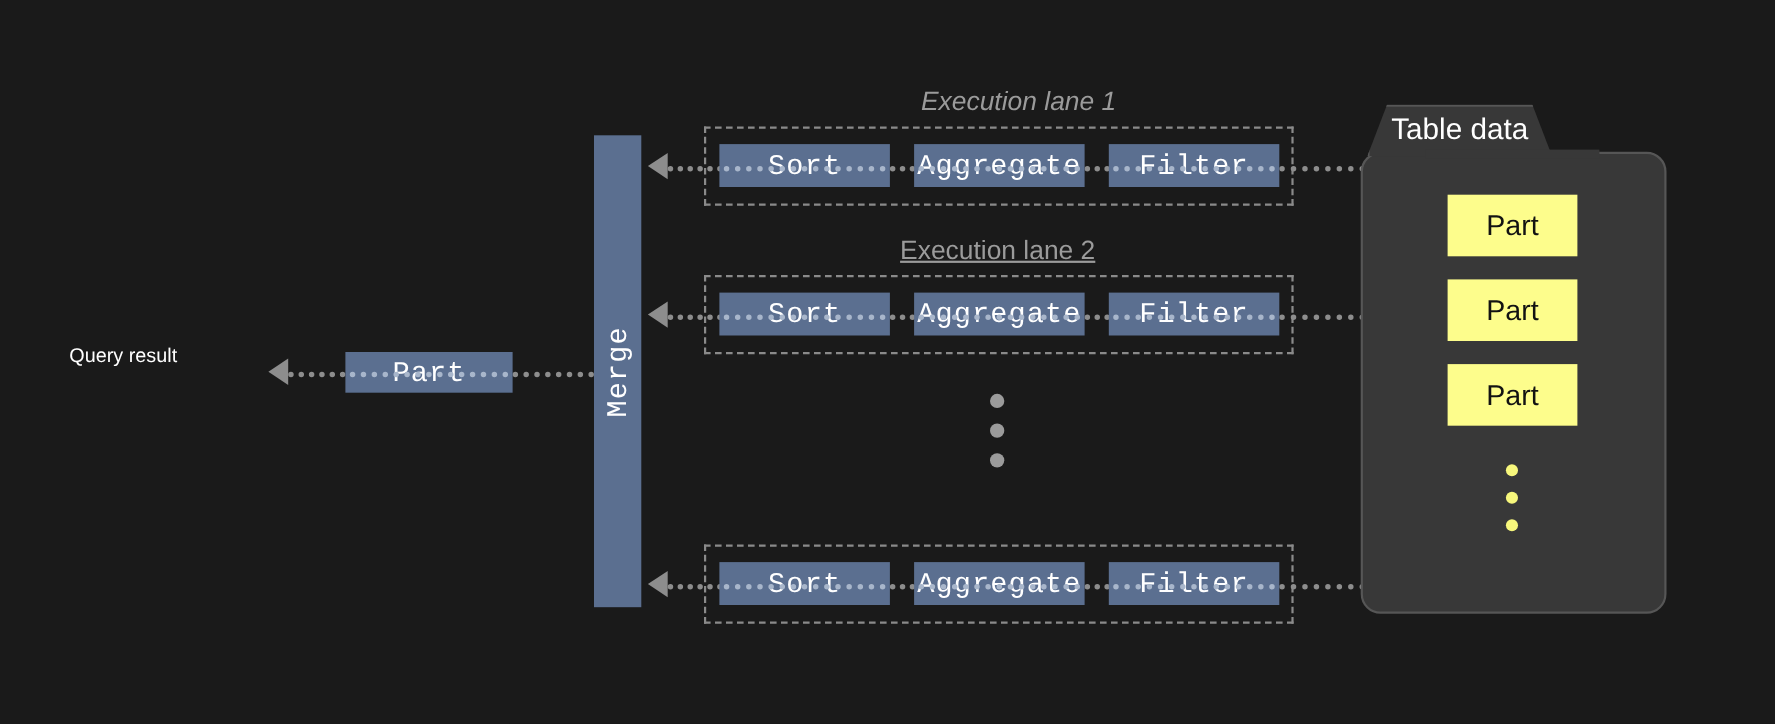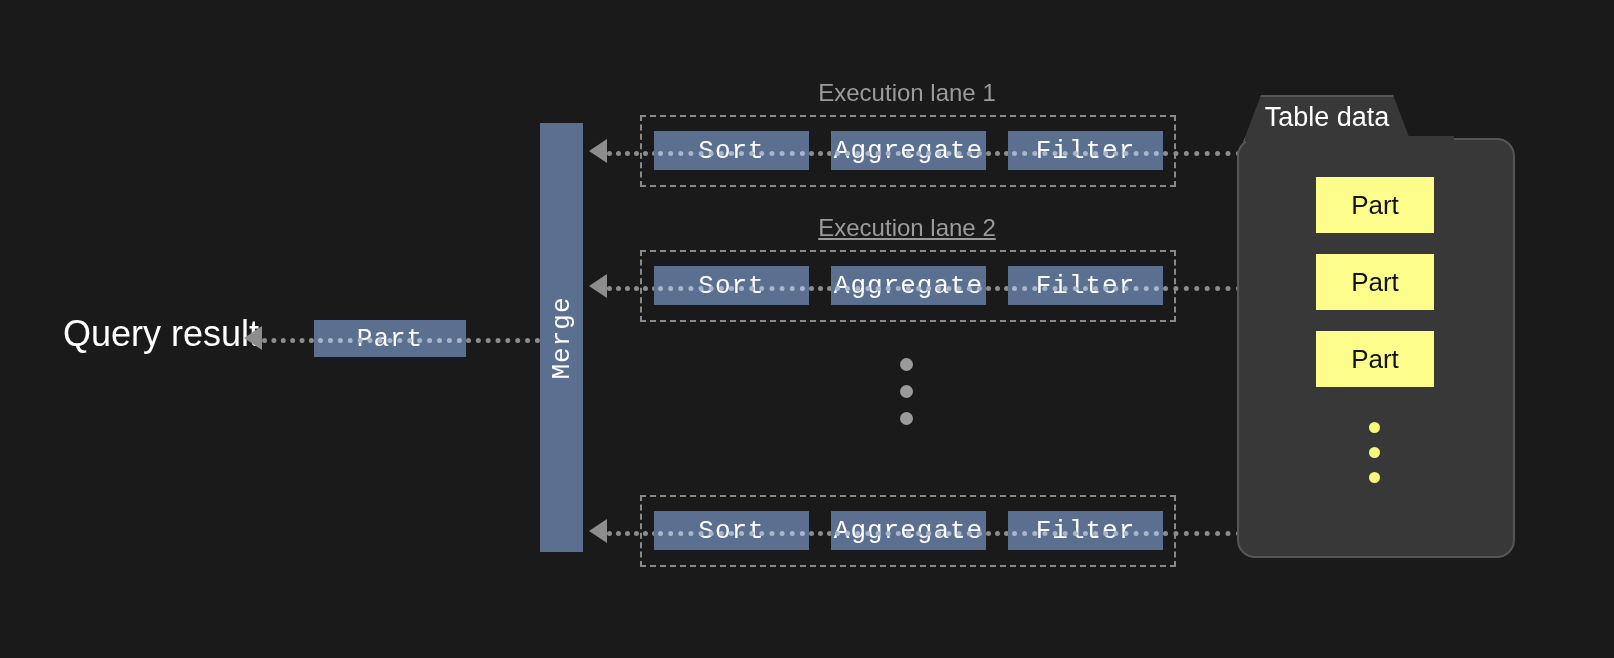--- a/index.html
+++ b/index.html
@@ -27,21 +27,21 @@
     display: flex;
     align-items: center;
     justify-content: center;
     z-index: 3;
     box-sizing: border-box;
   }
 
   .plain-label {
     position: absolute;
     color: #ffffff;
-    font-size: 36px;
+    font-size: 18px;
     white-space: nowrap;
     z-index: 3;
   }
 
   .lane-title {
     position: absolute;
     color: #9b9b9b;
     font-size: 24px;
     white-space: nowrap;
     text-align: center;
@@ -175,21 +175,21 @@
   <div class="op-box" style="left:314px; top:320px; width:152px; height:37px;">Part</div>
 
   <div class="dotline over" style="left:318px; top:338px; width:144px;"></div>
 
   <div class="dotline" style="left:466px; top:338px; width:74px;"></div>
 
   <div id="merge-bar" style="left:540px; top:123px; width:43px; height:429px;">
     <span class="vtext">Merge</span>
   </div>
 
-  <div class="lane-title" style="left:742px; top:79px; width:330px;">Execution lane 1</div>
+  <div class="lane-title" style="left:761px; top:79px; width:330px;font-style:italic;">Execution lane 1</div>
 
   <div class="lane-frame" style="left:640px; top:115px; width:536px; height:72px;"></div>
 
   <div class="arrow-left" style="left:589px; top:139px;"></div>
   <div class="dotline" style="left:607px; top:151px; width:50px;"></div>
 
   <div class="op-box" style="left:654px; top:131px; width:155px; height:39px;">Sort</div>
   <div class="dotline over" style="left:658px; top:151px; width:147px;"></div>
   <div class="dotline" style="left:809px; top:151px; width:23px;"></div>
 

